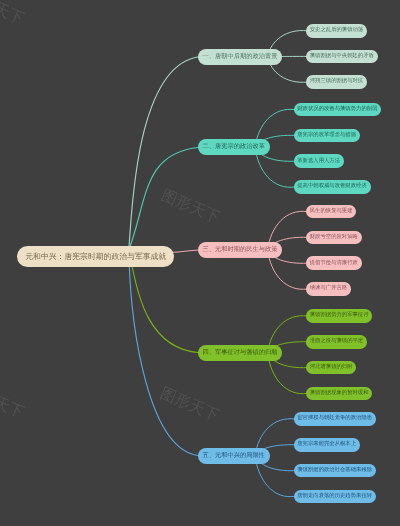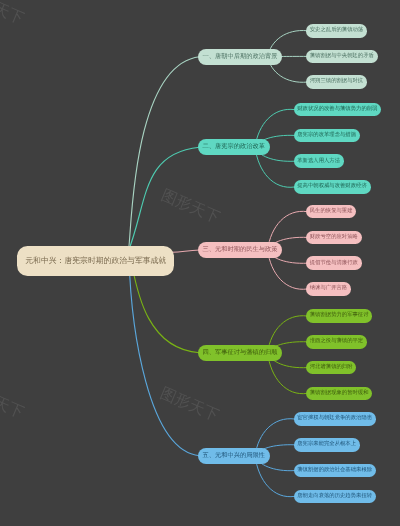--- a/index.html
+++ b/index.html
@@ -45,21 +45,21 @@
       <path d="M267.5 352.7 C270.818 329.6891,286.0255 313.2108,307 316" stroke="#79b314" stroke-width="1" fill="none" stroke-linecap="round" stroke-linejoin="round"></path>
       <path d="M267.5 352.7 C270.818 345.8657,286.0255 340.9716,307 341.8" stroke="#79b314" stroke-width="1" fill="none" stroke-linecap="round" stroke-linejoin="round"></path>
       <path d="M267.5 352.7 C270.818 362.0423,286.0255 368.73240000000004,307 367.6" stroke="#79b314" stroke-width="1" fill="none" stroke-linecap="round" stroke-linejoin="round"></path>
       <path d="M267.5 352.7 C270.818 378.21889999999996,286.0255 396.4932,307 393.4" stroke="#79b314" stroke-width="1" fill="none" stroke-linecap="round" stroke-linejoin="round"></path>
       <path d="M255 455.7 C258.318 432.6891,273.5255 416.2108,294.5 419" stroke="#5aa7dc" stroke-width="1" fill="none" stroke-linecap="round" stroke-linejoin="round"></path>
       <path d="M255 455.7 C258.318 448.8657,273.5255 443.9716,294.5 444.8" stroke="#5aa7dc" stroke-width="1" fill="none" stroke-linecap="round" stroke-linejoin="round"></path>
       <path d="M255 455.7 C258.318 465.0423,273.5255 471.73240000000004,294.5 470.6" stroke="#5aa7dc" stroke-width="1" fill="none" stroke-linecap="round" stroke-linejoin="round"></path>
       <path d="M255 455.7 C258.318 481.21889999999996,273.5255 499.4932,294.5 496.4" stroke="#5aa7dc" stroke-width="1" fill="none" stroke-linecap="round" stroke-linejoin="round"></path>
     </svg>
   <div id="nodes">
-      <div class="node root" style="left: 17.2px; top: 246px; width: 157.106px; height: 30px; background: rgb(237, 224, 197); color: rgb(122, 106, 79); font-size: 7.84px; border-radius: 10.5px;">
+      <div class="node root" style="left: 17.2px; top: 246px; width: 157.106px; height: 21px; background: rgb(237, 224, 197); color: rgb(122, 106, 79); font-size: 7.84px; border-radius: 10.5px;">
         <span>元和中兴：唐宪宗时期的政治与军事成就</span>
       </div>
       <div class="node b" style="left: 198px; top: 48.6px; width: 84px; height: 16.2px; background: rgb(195, 224, 210); color: rgb(74, 111, 96); font-size: 6.25px; border-radius: 8.1px;">
         <span>一、唐朝中后期的政治背景</span>
       </div>
       <div class="node leaf" style="left: 306px; top: 23.825px; width: 60.9775px; height: 13.75px; background: rgb(195, 224, 210); color: rgb(74, 111, 96); font-size: 5.357px; border-radius: 6.875px;">
         <span>安史之乱后的藩镇动荡</span>
       </div>
       <div class="node leaf" style="left: 306px; top: 49.525px; width: 71.665px; height: 13.75px; background: rgb(195, 224, 210); color: rgb(74, 111, 96); font-size: 5.357px; border-radius: 6.875px;">
         <span>藩镇割据与中央朝廷的矛盾</span>

